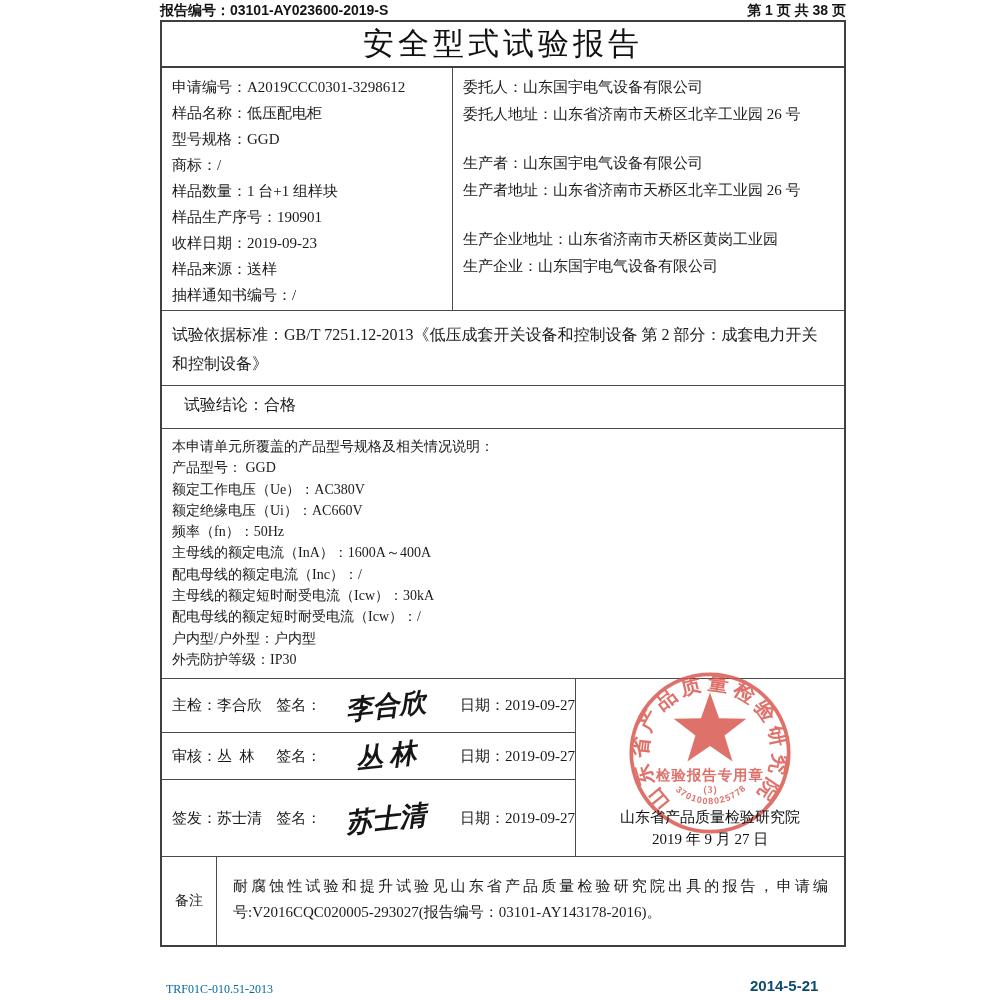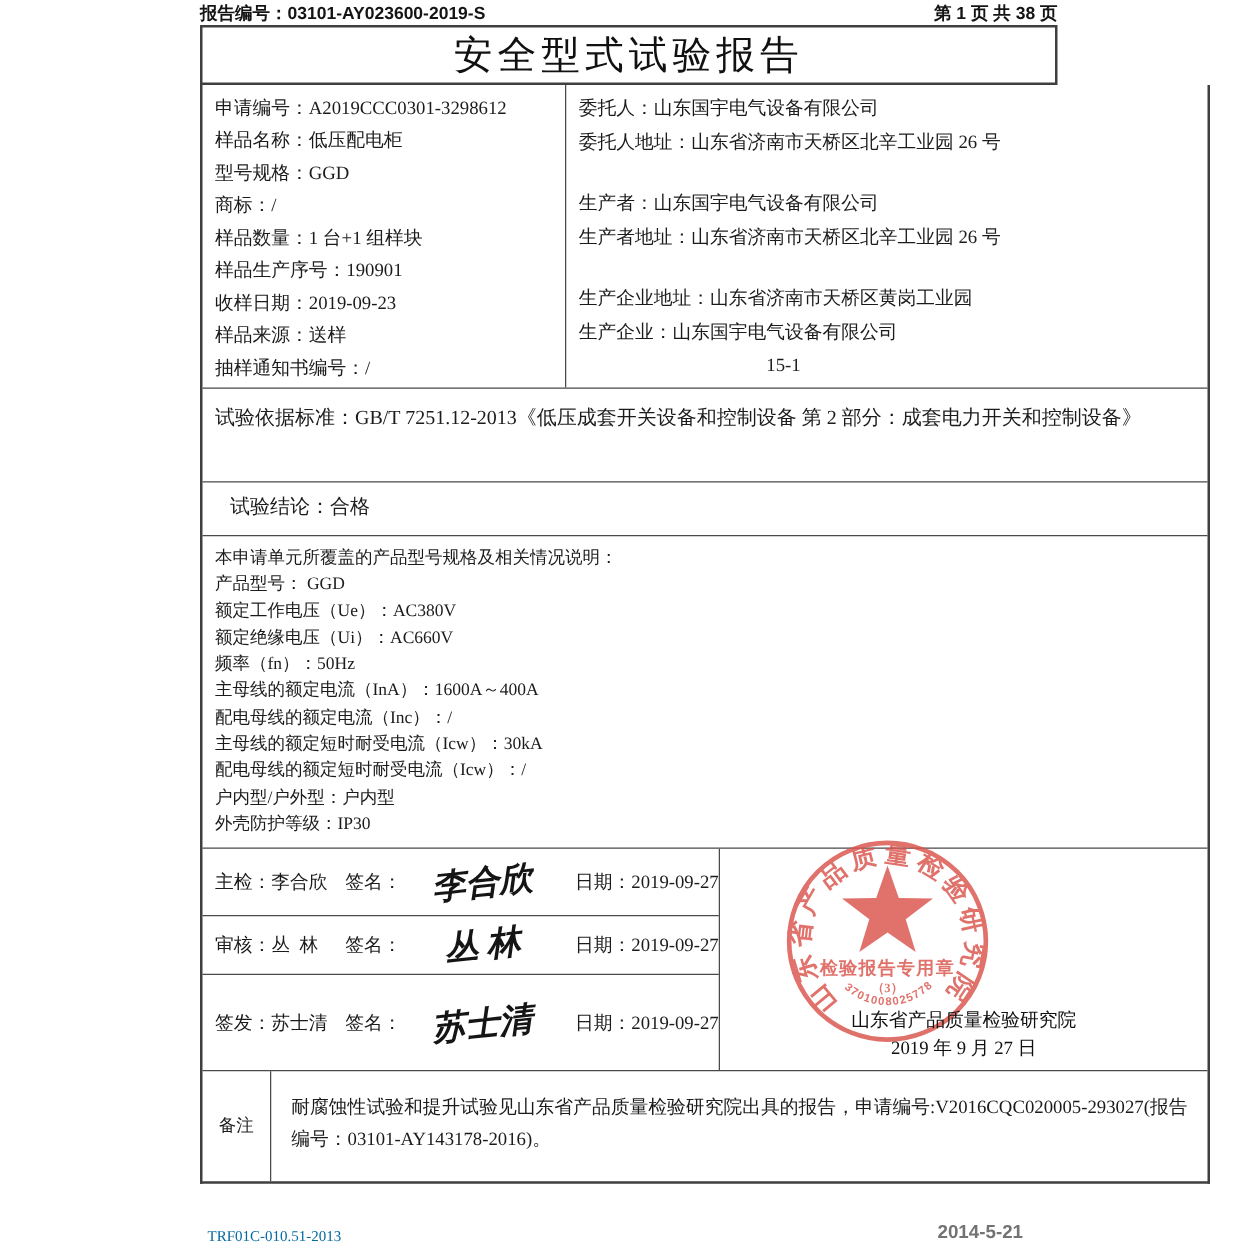--- a/index.html
+++ b/index.html
@@ -23,21 +23,21 @@
 
   .title-box {
     border: 2px solid #3f3f3f; height: 48px;
     display: flex; align-items: center; justify-content: center;
   }
   .title-box h1 {
     font-size: 31px; font-weight: normal; letter-spacing: 4px; color: #111;
   }
 
   .main-table {
-    border: 2px solid #3f3f3f; border-top: none; width: 808px;
+    border: 2px solid #3f3f3f; border-top: none; width: 686px;
   }
   .t-row { border-top: 1px solid #4a4a4a; position: relative; }
   .t-row:first-child { border-top: none; }
 
   
   .info-row { display: flex; height: 242px; }
   .info-left {
     width: 290px; padding: 6px 8px 0 10px; font-size: 15px; line-height: 26px;
   }
   .info-right {
@@ -89,21 +89,21 @@
     text-align: justify;
   }
 
   
   .footer-left {
     position: absolute; left: 166px; top: 982px;
     font-size: 12px; color: #0369a1; font-family: "Liberation Serif", serif;
   }
   .footer-right {
     position: absolute; left: 750px; top: 977px;
-    font-size: 15px; color: #737373;
+    font-size: 15px; color: #0c4a6e;
     font-family: "Liberation Sans", "DejaVu Sans", sans-serif; font-weight: bold;
   }
 </style>
 </head>
 <body>
 
 <div class="page">
 
   <div class="page-header">
     <span>报告编号：03101-AY023600-2019-S</span>
@@ -135,21 +135,20 @@
             <div>委托人：山东国宇电气设备有限公司</div>
             <div>委托人地址：山东省济南市天桥区北辛工业园 26 号</div>
           </div>
           <div class="info-group">
             <div>生产者：山东国宇电气设备有限公司</div>
             <div>生产者地址：山东省济南市天桥区北辛工业园 26 号</div>
           </div>
           <div class="info-group">
             <div>生产企业地址：山东省济南市天桥区黄岗工业园</div>
             <div>生产企业：山东国宇电气设备有限公司</div>
-            <div class="indent-line">15-1</div>
           </div>
         </div>
       </div>
 
       <div class="t-row standards-row">
         <span>试验依据标准：GB/T 7251.12-2013《低压成套开关设备和控制设备 第 2 部分：成套电力开关和控制设备》</span>
       </div>
 
       <div class="t-row conclusion-row">
         <span>试验结论：合格</span>

